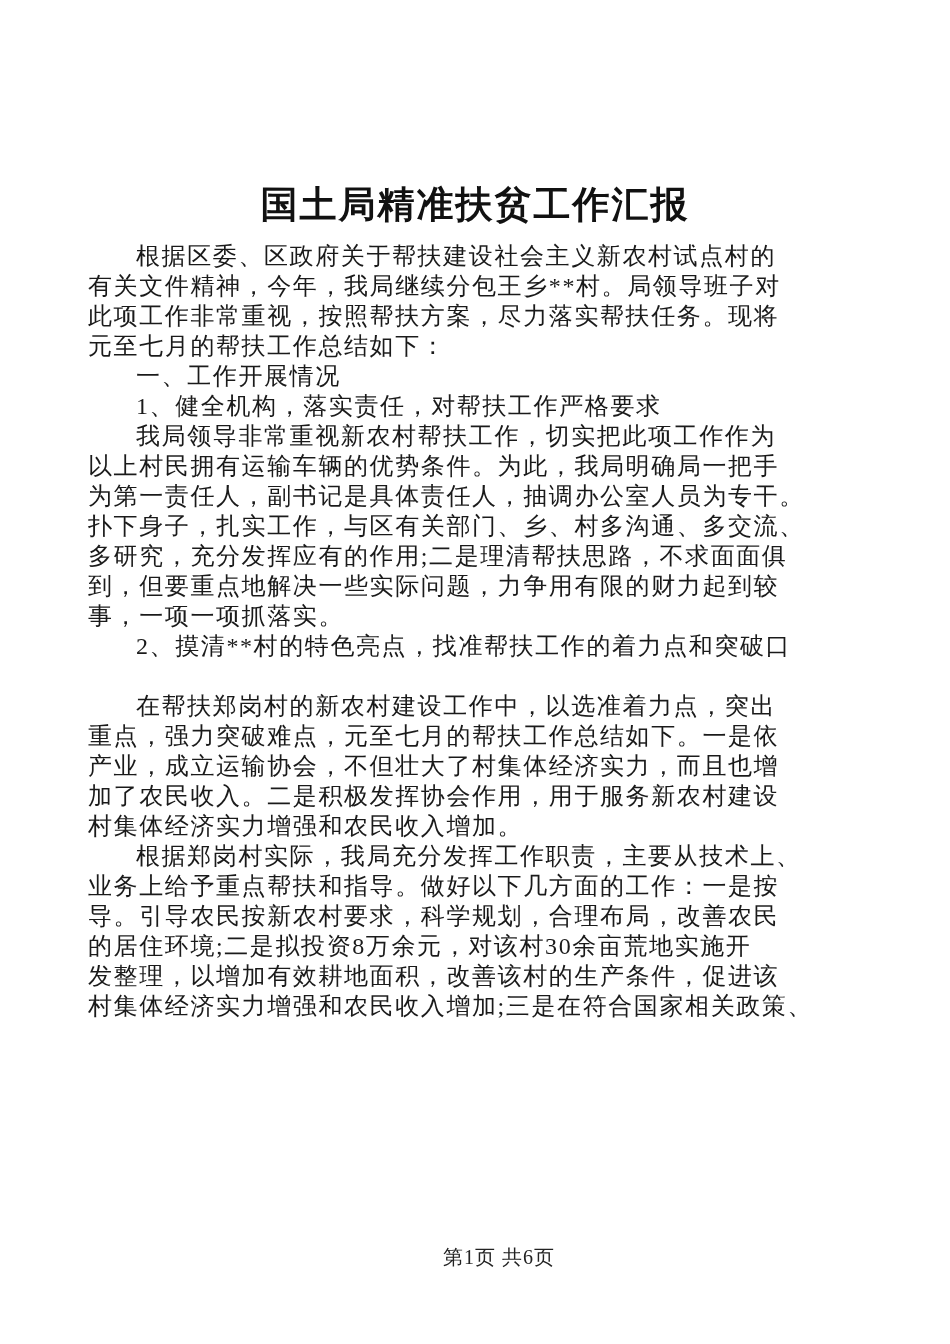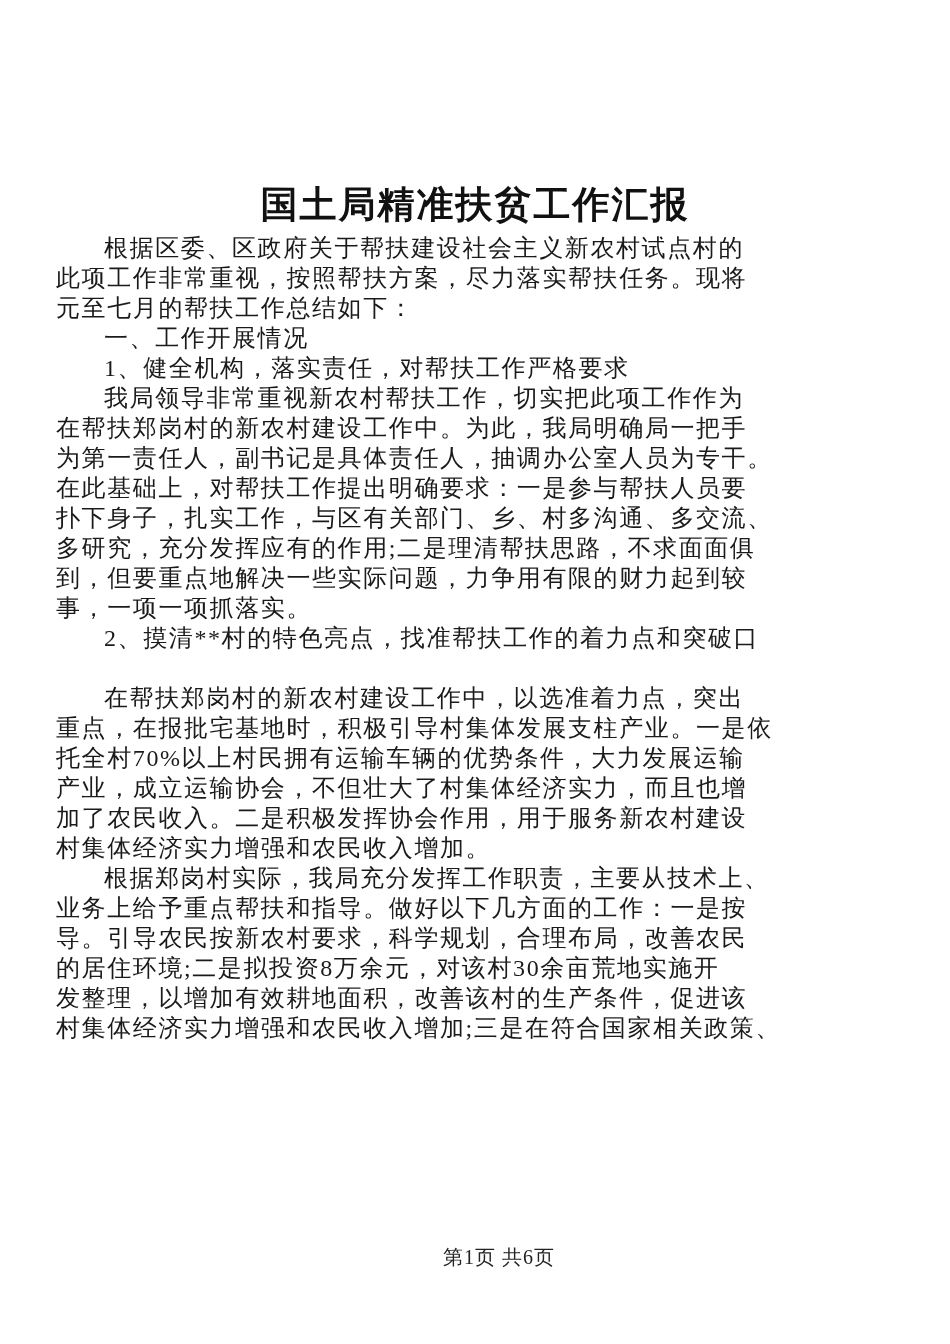--- a/index.html
+++ b/index.html
@@ -21,22 +21,22 @@
     margin-top: 183px;
     text-align: center;
     font-size: 37px;
     line-height: 44px;
     font-weight: 700;
     letter-spacing: 2px;
     color: #111111;
     white-space: nowrap;
   }
   .doc-body {
-    margin-top: 6px;
-    padding-left: 56px;
+    margin-top: 14px;
+    padding-left: 88px;
     width: 700px;
   }
   .line {
     font-size: 24px;
     line-height: 30px;
     height: 30px;
     letter-spacing: 1.6px;
     white-space: nowrap;
   }
   .line.indent {
@@ -57,37 +57,36 @@
 </style>
 </head>
 <body>
 
 <div class="page">
 
   <div class="doc-title">国土局精准扶贫工作汇报</div>
 
   <div class="doc-body">
     <div class="line indent">根据区委、区政府关于帮扶建设社会主义新农村试点村的</div>
+    <div class="line">有关文件精神，今年，我局继续分包王乡**村。局领导班子对</div>
     <div class="line">此项工作非常重视，按照帮扶方案，尽力落实帮扶任务。现将</div>
     <div class="line">元至七月的帮扶工作总结如下：</div>
     <div class="line indent">一、工作开展情况</div>
     <div class="line indent">1、健全机构，落实责任，对帮扶工作严格要求</div>
     <div class="line indent">我局领导非常重视新农村帮扶工作，切实把此项工作作为</div>
-    <div class="line">在帮扶郑岗村的新农村建设工作中。为此，我局明确局一把手</div>
+    <div class="line">以上村民拥有运输车辆的优势条件。为此，我局明确局一把手</div>
     <div class="line">为第一责任人，副书记是具体责任人，抽调办公室人员为专干。</div>
-    <div class="line">在此基础上，对帮扶工作提出明确要求：一是参与帮扶人员要</div>
     <div class="line">扑下身子，扎实工作，与区有关部门、乡、村多沟通、多交流、</div>
     <div class="line">多研究，充分发挥应有的作用;二是理清帮扶思路，不求面面俱</div>
     <div class="line">到，但要重点地解决一些实际问题，力争用有限的财力起到较</div>
     <div class="line">事，一项一项抓落实。</div>
     <div class="line indent">2、摸清**村的特色亮点，找准帮扶工作的着力点和突破口</div>
     <div class="line blank-line"></div>
     <div class="line indent">在帮扶郑岗村的新农村建设工作中，以选准着力点，突出</div>
-    <div class="line">重点，在报批宅基地时，积极引导村集体发展支柱产业。一是依</div>
-    <div class="line">托全村70%以上村民拥有运输车辆的优势条件，大力发展运输</div>
+    <div class="line">重点，强力突破难点，元至七月的帮扶工作总结如下。一是依</div>
     <div class="line">产业，成立运输协会，不但壮大了村集体经济实力，而且也增</div>
     <div class="line">加了农民收入。二是积极发挥协会作用，用于服务新农村建设</div>
     <div class="line">村集体经济实力增强和农民收入增加。</div>
     <div class="line indent">根据郑岗村实际，我局充分发挥工作职责，主要从技术上、</div>
     <div class="line">业务上给予重点帮扶和指导。做好以下几方面的工作：一是按</div>
     <div class="line">导。引导农民按新农村要求，科学规划，合理布局，改善农民</div>
     <div class="line">的居住环境;二是拟投资8万余元，对该村30余亩荒地实施开</div>
     <div class="line">发整理，以增加有效耕地面积，改善该村的生产条件，促进该</div>
     <div class="line">村集体经济实力增强和农民收入增加;三是在符合国家相关政策、</div>
   </div>

